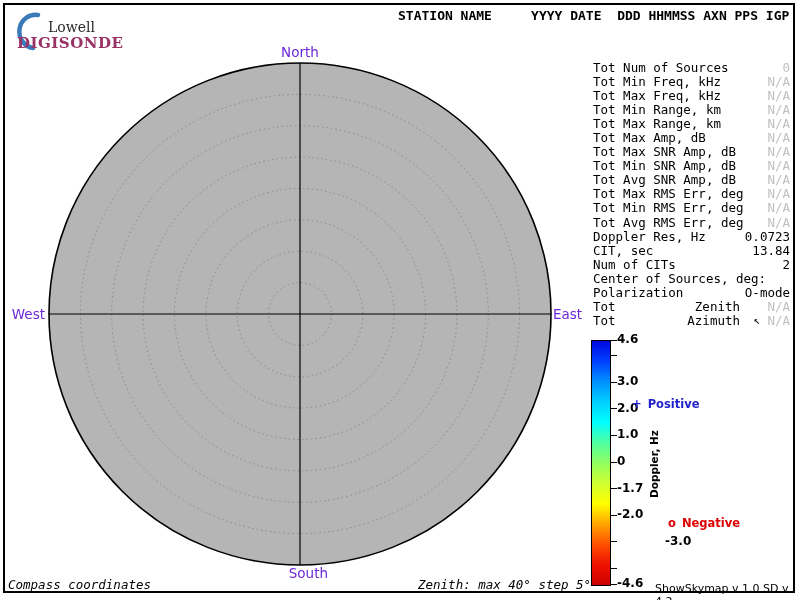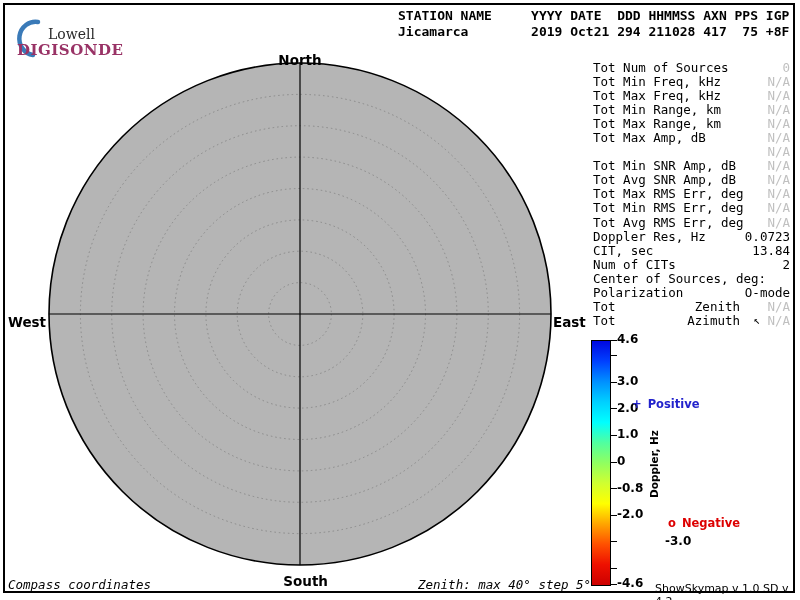--- a/index.html
+++ b/index.html
@@ -1,33 +1,33 @@
 <!DOCTYPE html>
 <html><head>
 <meta charset="utf-8">
 <style>
   html,body{margin:0;padding:0;background:#fff;}
   #screen{position:relative;width:800px;height:600px;background:#ffffff;overflow:hidden;
           font-family:"DejaVu Sans",sans-serif;}
   #frame{position:absolute;left:3px;top:3px;width:792px;height:590px;
          border:2px solid #000;box-sizing:border-box;}
   
-  #logo{position:absolute;left:8px;top:18px;width:130px;height:40px;text-align:right;}
+  #logo{position:absolute;left:8px;top:11px;width:130px;height:40px;text-align:right;}
   #logo svg{position:absolute;left:0;top:0;}
   .lowell{position:absolute;left:40px;top:8px;font-family:"DejaVu Serif",serif;
           font-size:14px;color:#2b2b2b;}
   .digisonde{position:absolute;left:9px;top:23px;font-family:"DejaVu Serif",serif;
           font-size:15px;font-weight:bold;color:#993366;letter-spacing:0.5px;}
   
   .hdr{position:absolute;left:398px;margin:0;font-family:"DejaVu Sans Mono",monospace;
        font-weight:bold;font-size:13px;line-height:15px;white-space:pre;color:#000;text-align:right;}
   #hdr1{top:8px;} #hdr2{top:24px;}
   
   #polar{position:absolute;left:0;top:0;}
-  .compass{position:absolute;font-weight:bold;font-size:13.5px;color:#000000;margin-top:8px;}
+  .compass{position:absolute;font-weight:normal;font-size:13.5px;color:#6d28d9;}
   #c-north{left:270px;top:44px;width:60px;text-align:center;}
   #c-south{left:268px;top:565px;width:60px;text-align:right;}
   #c-west{left:8px;top:306px;width:37px;text-align:right;}
   #c-east{left:553px;top:306px;width:40px;text-align:left;}
   
   #stats{position:absolute;left:593px;top:61px;width:197px;
          font-family:"DejaVu Sans Mono",monospace;font-size:12.5px;color:#000;}
   .srow{position:relative;height:14.05px;line-height:14.05px;white-space:nowrap;}
   .slabel{position:absolute;left:0;top:0;}
   .smid{position:absolute;right:50px;top:0;}
@@ -77,21 +77,20 @@
 
   <div id="logo">
     <svg width="40" height="40" viewBox="0 0 40 40">
       <path d="M 30 4 A 15.5 16 0 1 0 25 37" fill="none" stroke="#3a7ab8" stroke-width="4.5" stroke-linecap="round"></path>
     </svg>
     <div class="lowell">Lowell</div>
     <div class="digisonde" style="color: rgb(153, 51, 102);">DIGISONDE</div>
   </div>
 
   <pre class="hdr" id="hdr1">STATION NAME     YYYY DATE  DDD HHMMSS AXN PPS IGP</pre>
-  <pre class="hdr" id="hdr2">Jicamarca        2019 Oct21 294 211028 417  75 +8F</pre>
 
   <div class="compass" id="c-north">North</div>
   <div class="compass" id="c-south">South</div>
   <div class="compass" id="c-west">West</div>
   <div class="compass" id="c-east">East</div>
 
   <div id="stats">
       <div class="srow">
         <span class="slabel">Tot Num of Sources</span>
         <span class="sval dim">0</span>
@@ -110,20 +109,21 @@
       </div>
       <div class="srow">
         <span class="slabel">Tot Max Range, km</span>
         <span class="sval dim">N/A</span>
       </div>
       <div class="srow">
         <span class="slabel">Tot Max Amp, dB</span>
         <span class="sval dim">N/A</span>
       </div>
       <div class="srow">
+        <span class="slabel">Tot Max SNR Amp, dB</span>
         <span class="sval dim">N/A</span>
       </div>
       <div class="srow">
         <span class="slabel">Tot Min SNR Amp, dB</span>
         <span class="sval dim">N/A</span>
       </div>
       <div class="srow">
         <span class="slabel">Tot Avg SNR Amp, dB</span>
         <span class="sval dim">N/A</span>
       </div>
@@ -178,21 +178,21 @@
       <div class="tickline" style="top: 355.413px;"></div>
       <div class="tickline" style="top: 381.935px;"></div>
       <div class="ticklabel" style="top: 374.435px;">3.0</div>
       <div class="tickline" style="top: 408.457px;"></div>
       <div class="ticklabel" style="top: 400.957px;">2.0</div>
       <div class="tickline" style="top: 434.978px;"></div>
       <div class="ticklabel" style="top: 427.478px;">1.0</div>
       <div class="tickline" style="top: 461.5px;"></div>
       <div class="ticklabel" style="top: 454px;">0</div>
       <div class="tickline" style="top: 488.022px;"></div>
-      <div class="ticklabel" style="top: 480.522px;">-0.8</div>
+      <div class="ticklabel" style="top: 480.522px;">-1.7</div>
       <div class="tickline" style="top: 514.543px;"></div>
       <div class="ticklabel" style="top: 507.043px;">-2.0</div>
       <div class="tickline" style="top: 541.065px;"></div>
       <div class="ticklabel" style="top: 533.565px; margin-left: 48px;">-3.0</div>
       <div class="tickline" style="top: 567.587px;"></div>
       <div class="tickline" style="top: 583.5px;"></div>
       <div class="ticklabel" style="top: 576px;">-4.6</div>
     </div>
   <div id="cbar-title">Doppler, Hz</div>
   <div class="legend" id="legend-pos" style="color: rgb(34, 34, 204);">

